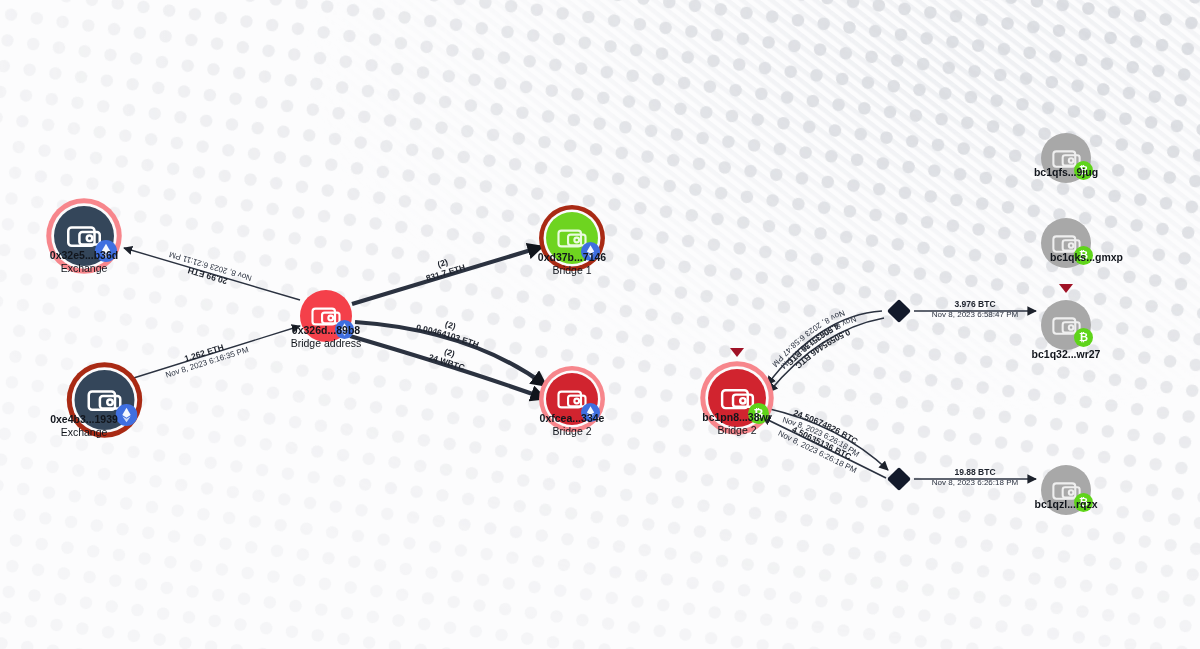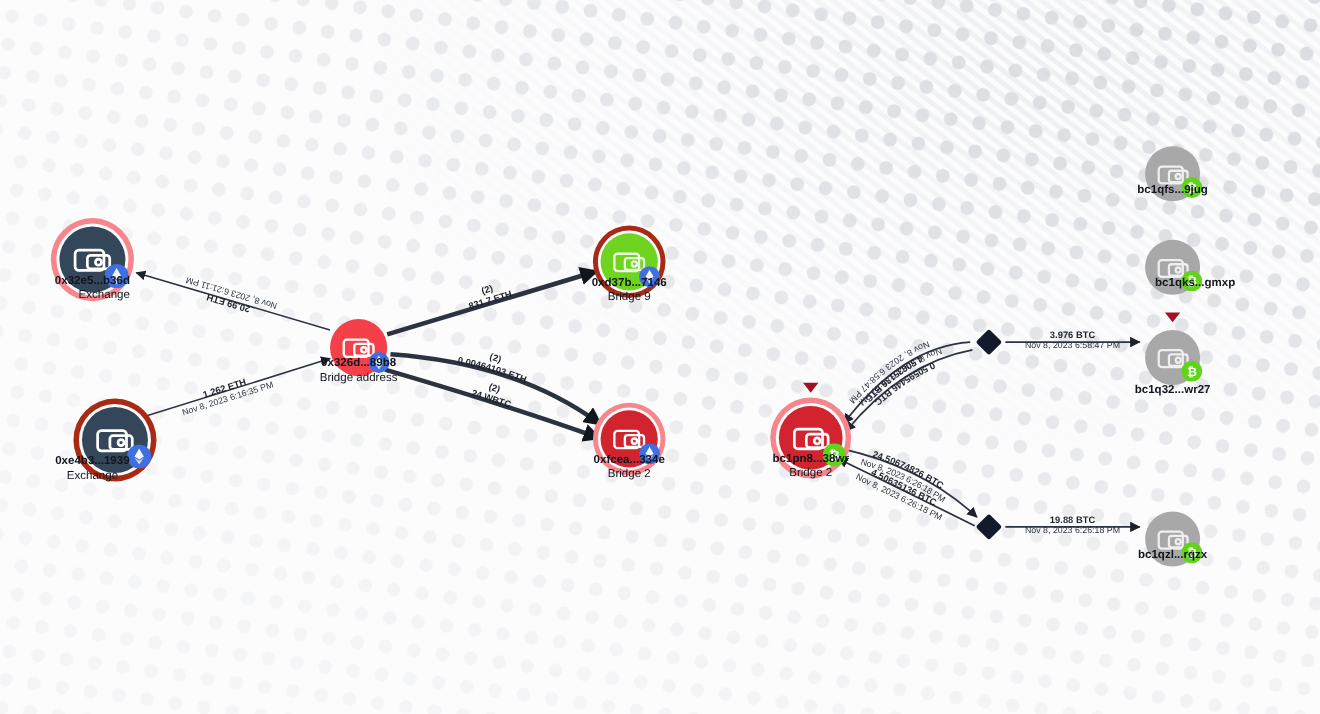--- a/index.html
+++ b/index.html
@@ -299,21 +299,21 @@
     </svg>
           </span>
           <span class="badge" style="width: 22px; height: 22px; right: -3px; bottom: 4px;">
             <svg width="22" height="22" viewBox="0 0 24 24">
       <circle cx="12" cy="12" r="12" fill="#3f6fe0"></circle>
       <path d="M12 4 L16.6 12.1 L12 14.9 L7.4 12.1 Z" fill="#ffffff" opacity="0.95"></path>
       <path d="M12 16.1 L16.6 13.3 L12 20 L7.4 13.3 Z" fill="#ffffff" opacity="0.75"></path>
     </svg>
           </span>
         </div>
-        <div class="node-label" style="top: 43px; text-align: right;"><span>0x32e5...b36d</span><span class="node-sublabel">Exchange</span></div>
+        <div class="node-label" style="top: 43px;"><span>0x32e5...b36d</span><span class="node-sublabel">Exchange</span></div>
       </div>
       <div class="node" style="left: 84px; top: 400px; padding-left: 41px;">
         <div class="node-circle" style="width: 60px; height: 60px; background: rgb(52, 70, 90); box-shadow: rgb(251, 251, 252) 0px 0px 0px 2.75px, rgb(169, 42, 20) 0px 0px 0px 7.75px;">
           <span style="display: flex;">
             <svg width="42" height="42" viewBox="0 0 32 32" fill="none" stroke="#ffffff" stroke-width="1.9" stroke-linejoin="round">
       <rect x="4" y="9.5" width="20" height="14" rx="2.6"></rect>
       <rect x="12.5" y="13" width="15.5" height="9.5" rx="2.2"></rect>
       <circle cx="20.2" cy="17.8" r="2.1"></circle>
     </svg>
           </span>
@@ -356,21 +356,21 @@
     </svg>
           </span>
           <span class="badge" style="width: 19px; height: 19px; right: -2px; bottom: 3px;">
             <svg width="19" height="19" viewBox="0 0 24 24">
       <circle cx="12" cy="12" r="12" fill="#3f6fe0"></circle>
       <path d="M12 4 L16.6 12.1 L12 14.9 L7.4 12.1 Z" fill="#ffffff" opacity="0.95"></path>
       <path d="M12 16.1 L16.6 13.3 L12 20 L7.4 13.3 Z" fill="#ffffff" opacity="0.75"></path>
     </svg>
           </span>
         </div>
-        <div class="node-label" style="top: 38.5px;"><span>0xd37b...7146</span><span class="node-sublabel">Bridge 9</span></div>
+        <div class="node-label" style="top: 38.5px;"><span>0xd37b...7146</span><span class="node-sublabel">Bridge 1</span></div>
       </div>
       <div class="node" style="left: 572px; top: 399px;">
         <div class="node-circle" style="width: 52px; height: 52px; background: rgb(209, 36, 47); box-shadow: rgb(251, 251, 252) 0px 0px 0px 2.475px, rgb(247, 134, 140) 0px 0px 0px 6.975px;">
           <span style="display: flex;">
             <svg width="36" height="36" viewBox="0 0 32 32" fill="none" stroke="#ffffff" stroke-width="1.9" stroke-linejoin="round">
       <rect x="4" y="9.5" width="20" height="14" rx="2.6"></rect>
       <rect x="12.5" y="13" width="15.5" height="9.5" rx="2.2"></rect>
       <circle cx="20.2" cy="17.8" r="2.1"></circle>
     </svg>
           </span>

